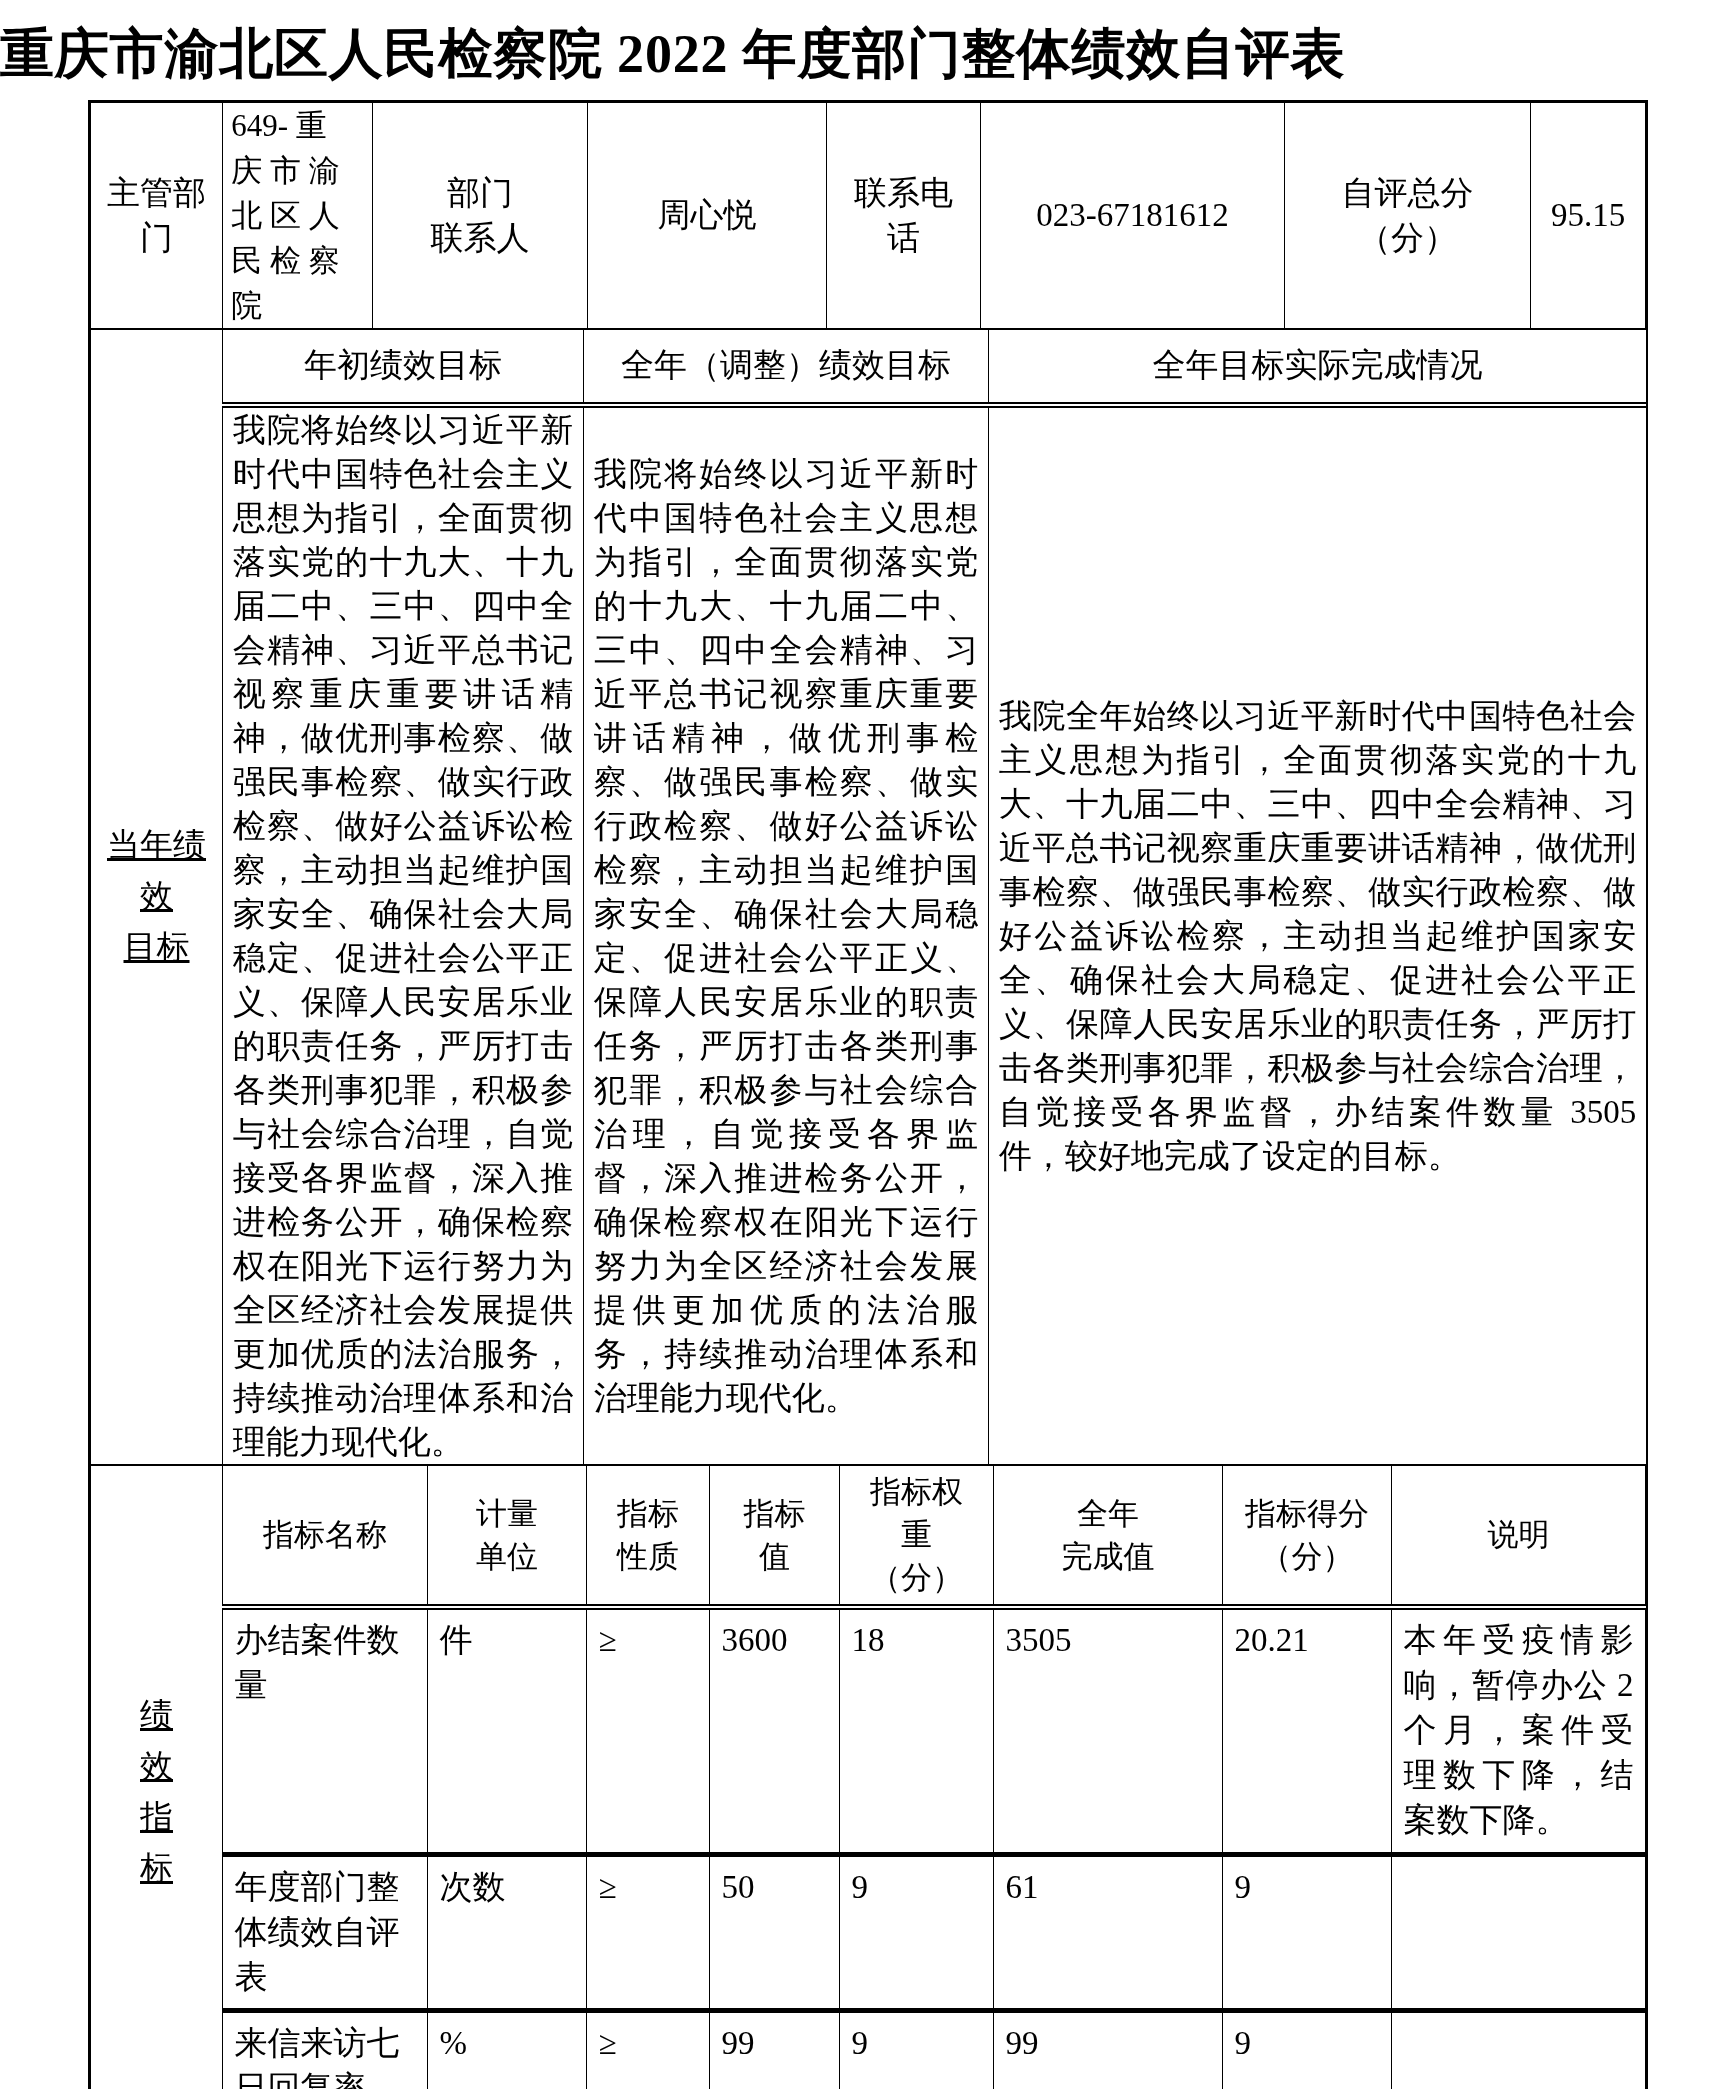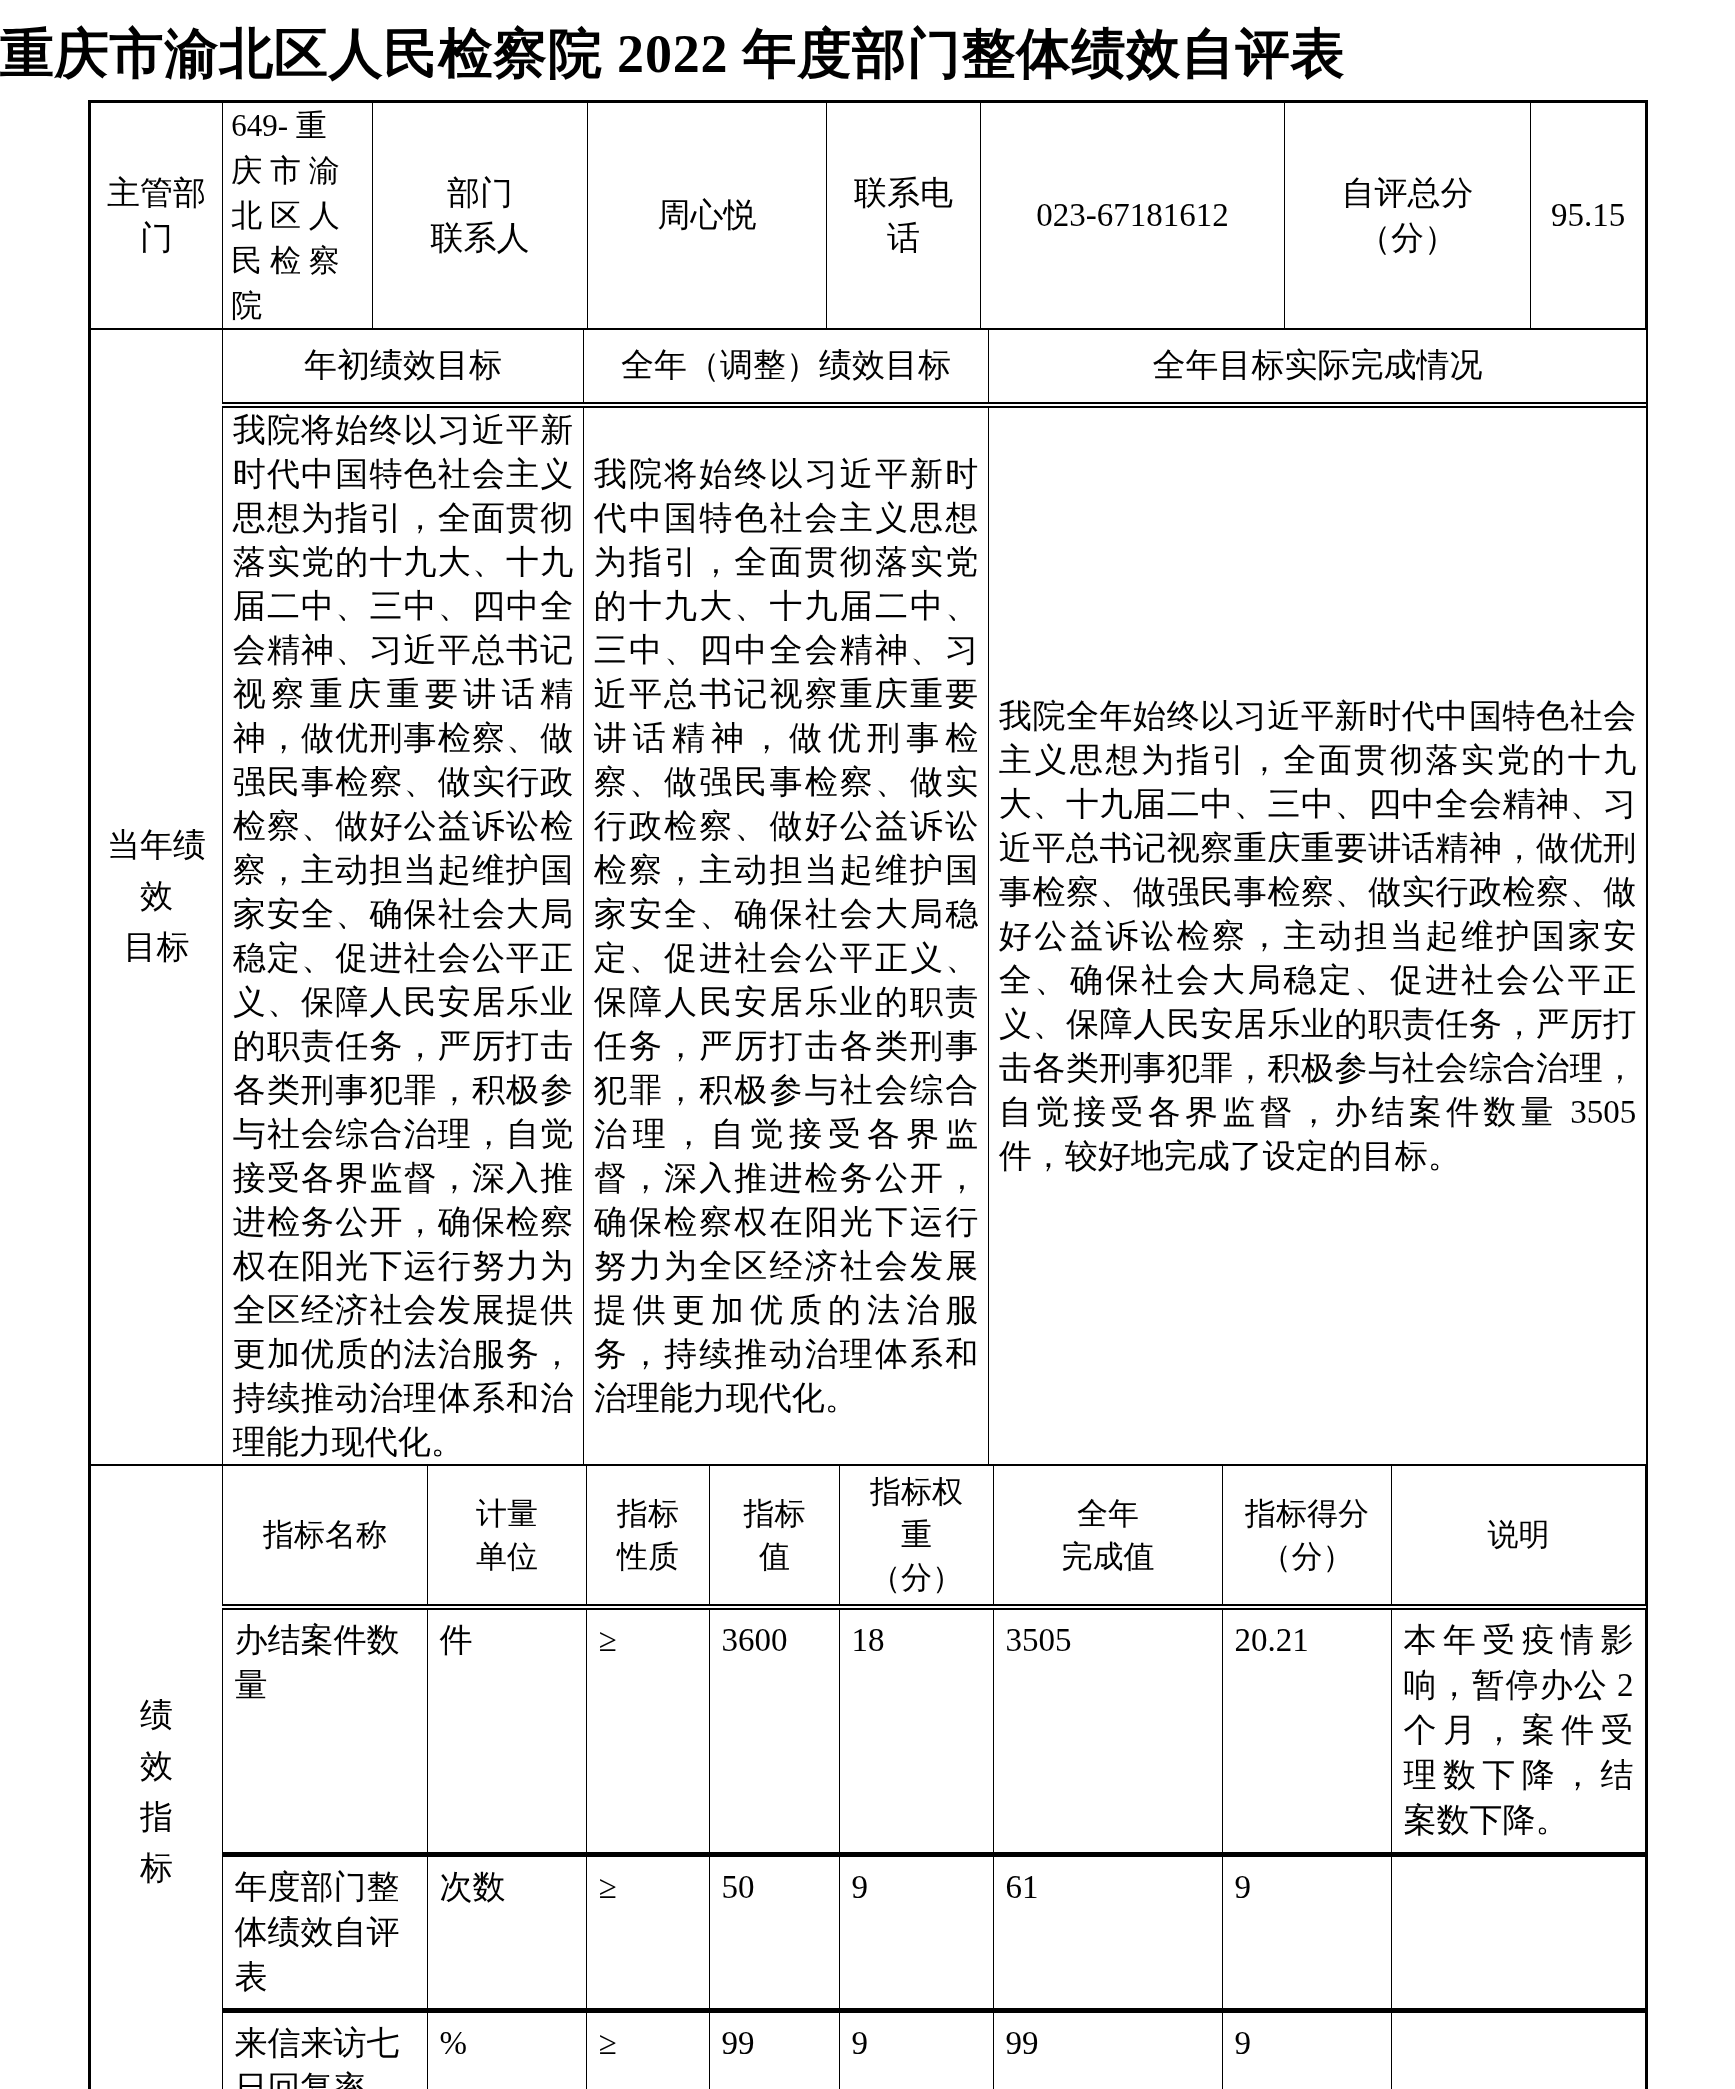--- a/index.html
+++ b/index.html
@@ -47,21 +47,21 @@
   .ind-r1 { height:220px;font-family:Liberation Serif, serif; }
   .ind-r2 { height:105px; }
   .ind-r3 { height:108px; }
   .ind-r1 td, .ind-r2 td { border-bottom:5.7px solid #000; }
   td.d {
     vertical-align:top; text-align:left;
     padding:8.2px 11.5px; line-height:45px;
   }
   td.note { vertical-align:top; text-align:justify; padding:8.2px 11.5px; }
   td.lab { border-bottom:1.6px solid #000; }
-  .vlabel { line-height:51px; }
+  .vlabel { line-height:51px;text-decoration:underline; }
 </style>
 </head>
 <body>
 
 <div class="page">
 
   <h1 class="title">重庆市渝北区人民检察院 2022 年度部门整体绩效自评表</h1>
 
   <div class="sheet">
 

